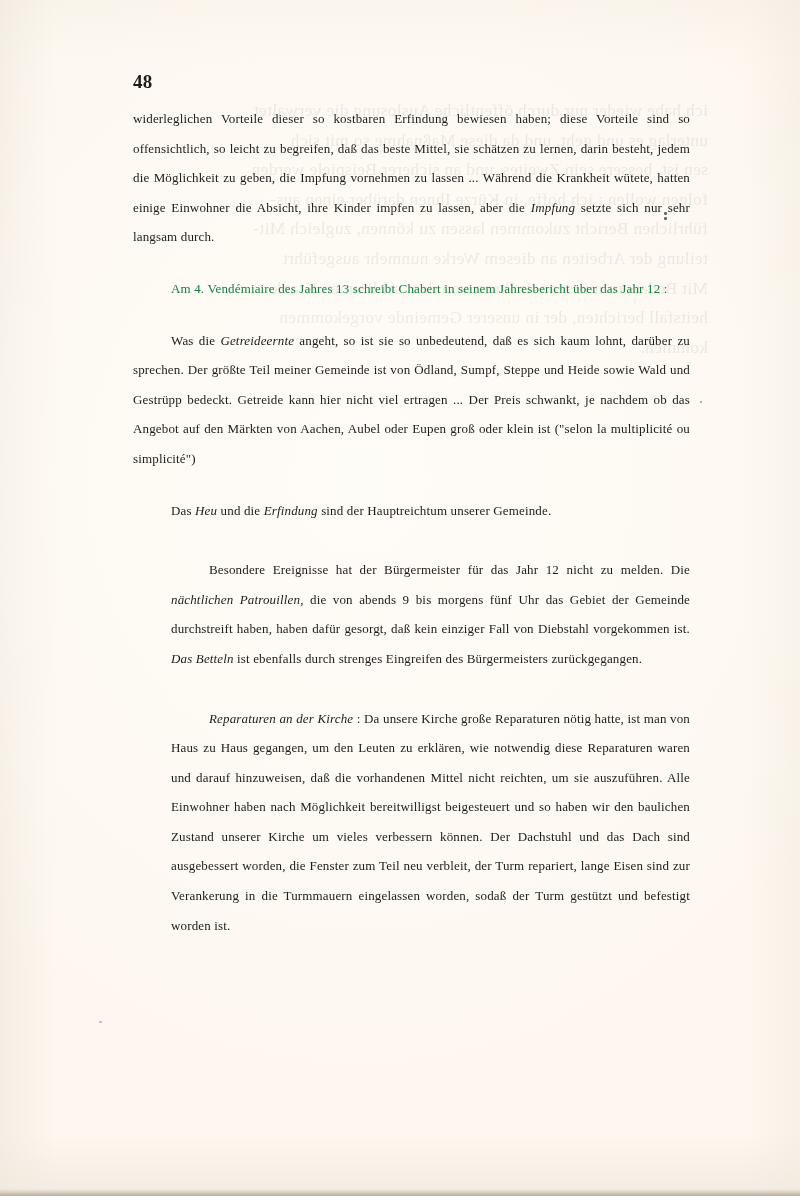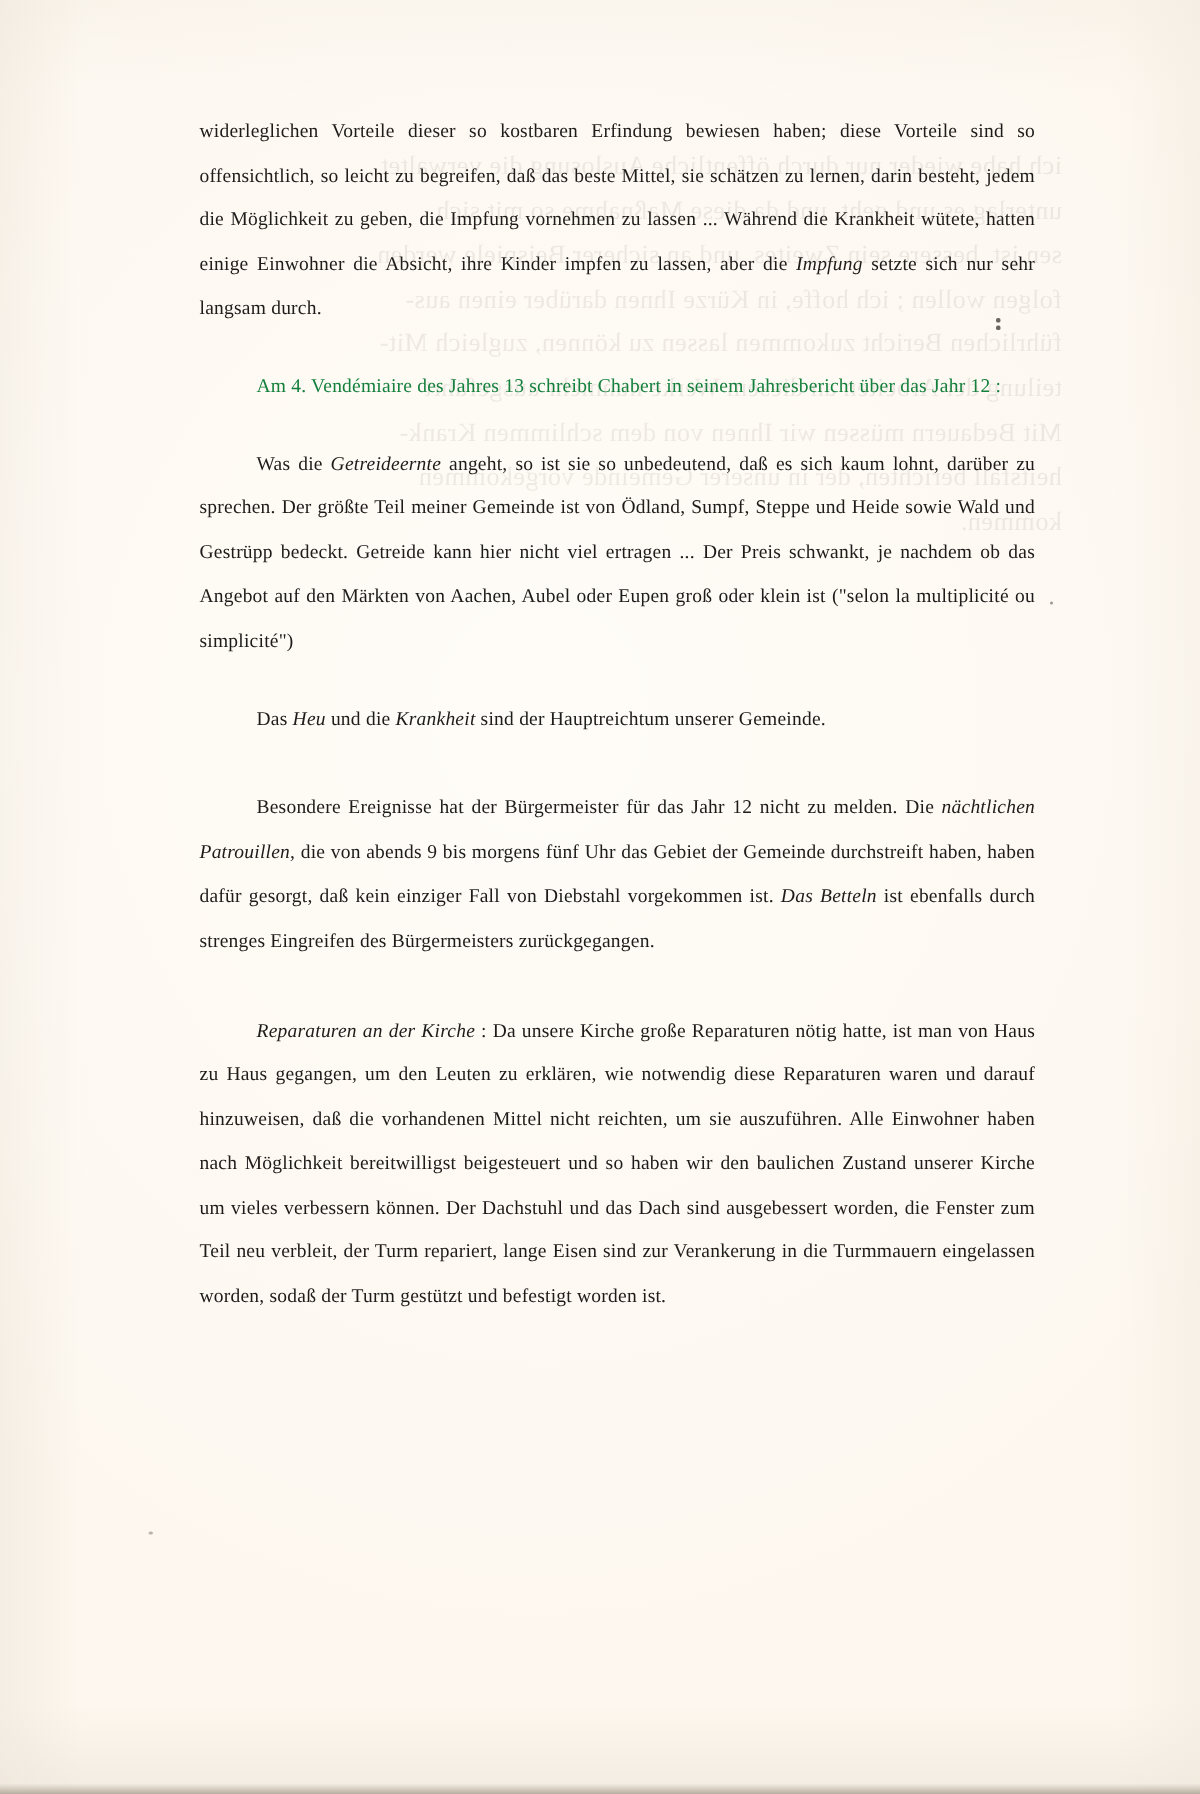--- a/index.html
+++ b/index.html
@@ -85,21 +85,21 @@
     text-justify: inter-word;
     margin: 0;
     letter-spacing: 0.15px;
     -webkit-font-smoothing: antialiased;
   }
 
   .para + .para {
     margin-top: 0;
   }
   .para.gap-med   { margin-top: 22px; }
-  .para.gap-large { margin-top: 30px; }
+  .para.gap-large { margin-top: 30px; margin-left: 38px; }
 
   .para.indent { text-indent: 38px; }
 
   .para i, .para em {
     font-style: italic;
   }
 
   
   .speck {
     position: absolute;
@@ -121,26 +121,27 @@
 sen ist, bessere sein Zweites, und an sicherer Beispiele werden
 folgen wollen ; ich hoffe, in Kürze Ihnen darüber einen aus-
 führlichen Bericht zukommen lassen zu können, zugleich Mit-
 teilung der Arbeiten an diesem Werke nunmehr ausgeführt
 Mit Bedauern müssen wir Ihnen von dem schlimmen Krank-
 heitsfall berichten, der in unserer Gemeinde vorgekommen
 kommen.</div>
 
   <div id="content">
 
+    <div class="page-number" style="color: rgb(29, 28, 26);">48</div>
 
     <div id="paragraphs">
         <div class="para" style="color: rgb(29, 28, 26);"><span>widerleglichen Vorteile dieser so kostbaren Erfindung bewiesen haben; diese Vorteile sind so offensichtlich, so leicht zu begreifen, daß das beste Mittel, sie schätzen zu lernen, darin besteht, jedem die Möglichkeit zu geben, die Impfung vornehmen zu lassen ... Während die Krankheit wütete, hatten einige Einwohner die Absicht, ihre Kinder impfen zu lassen, aber die </span><i>Impfung</i><span> setzte sich nur sehr langsam durch.</span></div>
         <div class="para gap-med indent" style="color: #15803d;"><span>Am 4. Vendémiaire des Jahres 13 schreibt Chabert in seinem Jahresbericht über das Jahr 12 :</span></div>
         <div class="para gap-med indent" style="color: rgb(29, 28, 26);"><span>Was die </span><i>Getreideernte</i><span> angeht, so ist sie so unbedeutend, daß es sich kaum lohnt, darüber zu sprechen. Der größte Teil meiner Gemeinde ist von Ödland, Sumpf, Steppe und Heide sowie Wald und Gestrüpp bedeckt. Getreide kann hier nicht viel ertragen ... Der Preis schwankt, je nachdem ob das Angebot auf den Märkten von Aachen, Aubel oder Eupen groß oder klein ist ("selon la multiplicité ou simplicité")</span></div>
-        <div class="para gap-med indent" style="color: rgb(29, 28, 26);"><span>Das </span><i>Heu</i><span> und die </span><i>Krankheit</i><span> sind der Hauptreichtum unserer Gemeinde.</span></div>
+        <div class="para gap-med indent" style="color: rgb(29, 28, 26);"><span>Das </span><i>Heu</i><span> und die </span><i>Erfindung</i><span> sind der Hauptreichtum unserer Gemeinde.</span></div>
         <div class="para gap-large indent" style="color: rgb(29, 28, 26);"><span>Besondere Ereignisse hat der Bürgermeister für das Jahr 12 nicht zu melden. Die </span><i>nächtlichen Patrouillen</i><span>, die von abends 9 bis morgens fünf Uhr das Gebiet der Gemeinde durchstreift haben, haben dafür gesorgt, daß kein einziger Fall von Diebstahl vorgekommen ist. </span><i>Das Betteln</i><span> ist ebenfalls durch strenges Eingreifen des Bürgermeisters zurückgegangen.</span></div>
         <div class="para gap-large indent" style="color: rgb(29, 28, 26);"><i>Reparaturen an der Kirche</i><span> : Da unsere Kirche große Reparaturen nötig hatte, ist man von Haus zu Haus gegangen, um den Leuten zu erklären, wie notwendig diese Reparaturen waren und darauf hinzuweisen, daß die vorhandenen Mittel nicht reichten, um sie auszuführen. Alle Einwohner haben nach Möglichkeit bereitwilligst beigesteuert und so haben wir den baulichen Zustand unserer Kirche um vieles verbessern können. Der Dachstuhl und das Dach sind ausgebessert worden, die Fenster zum Teil neu verbleit, der Turm repariert, lange Eisen sind zur Verankerung in die Turmmauern eingelassen worden, sodaß der Turm gestützt und befestigt worden ist.</span></div>
       </div>
 
   </div>
 
   <div class="speck" style="left:664px; top:212px; width:2.5px; height:2.5px;"></div>
   <div class="speck" style="left:664px; top:217px; width:2.5px; height:2.5px;"></div>
   <div class="speck" style="left:700px; top:401px; width:2px; height:2px; opacity:0.5;"></div>
   <div class="speck" style="left:99px; top:1021px; width:3px; height:2px; opacity:0.35;"></div>

